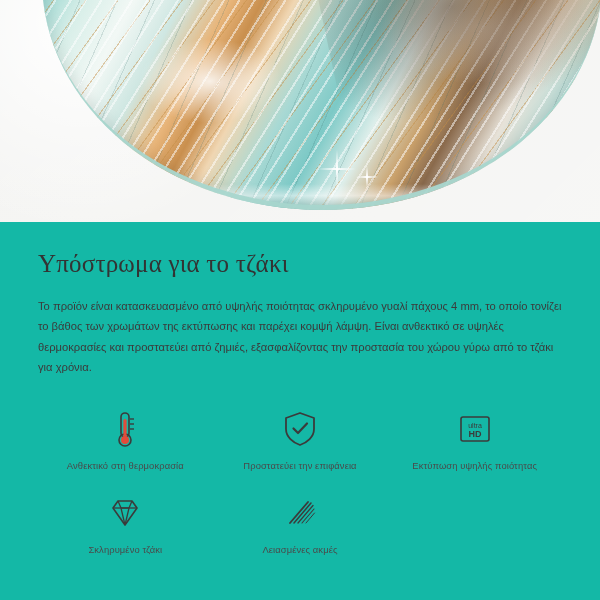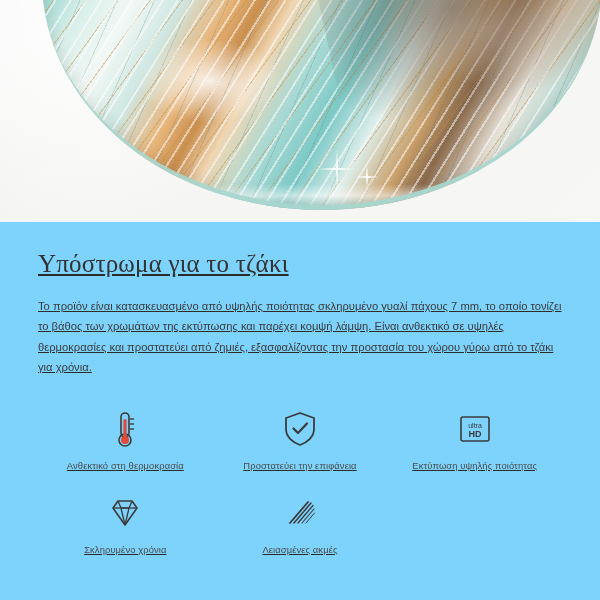--- a/index.html
+++ b/index.html
@@ -11,23 +11,22 @@
     height: 600px;
     overflow: hidden;
     background: #ffffff;
     font-family: "Liberation Sans", sans-serif;
     color: #2b2b2b;
   }
   .page {
     position: relative;
     width: 600px;
     height: 600px;
-    background: #7dd3fc;
+    background: #14b8a6;
     box-sizing: border-box;
-    text-decoration: underline;
   }
 
   
   .hero {
     position: relative;
     width: 600px;
     height: 222px;
     overflow: hidden;
     background: #f2f2f0;
   }
@@ -205,21 +204,21 @@
     <div class="sparkle s1"></div>
     <div class="sparkle s2"></div>
   </div>
 
   <div class="content">
 
     <h1 class="headline">
       <span>Υπόστρωμα για το τζάκι</span>
     </h1>
 
-    <p class="body-copy">Το προϊόν είναι κατασκευασμένο από υψηλής ποιότητας σκληρυμένο γυαλί πάχους 7 mm, το οποίο τονίζει το βάθος των χρωμάτων της εκτύπωσης και παρέχει κομψή λάμψη. Είναι ανθεκτικό σε υψηλές θερμοκρασίες και προστατεύει από ζημιές, εξασφαλίζοντας την προστασία του χώρου γύρω από το τζάκι για χρόνια.</p>
+    <p class="body-copy">Το προϊόν είναι κατασκευασμένο από υψηλής ποιότητας σκληρυμένο γυαλί πάχους 4 mm, το οποίο τονίζει το βάθος των χρωμάτων της εκτύπωσης και παρέχει κομψή λάμψη. Είναι ανθεκτικό σε υψηλές θερμοκρασίες και προστατεύει από ζημιές, εξασφαλίζοντας την προστασία του χώρου γύρω από το τζάκι για χρόνια.</p>
 
     <div class="features">
 
       <div class="feature">
         <div class="feature-icon">
           <svg width="44" height="44" viewBox="0 0 44 44" fill="none">
             <rect x="18" y="6" width="8" height="24" rx="4" stroke="#3b3b3b" stroke-width="1.6"></rect>
             <circle cx="22" cy="33" r="6" stroke="#3b3b3b" stroke-width="1.6"></circle>
             <rect x="20.4" y="12" width="3.2" height="20" rx="1.6" fill="#e24b3a"></rect>
             <circle cx="22" cy="33" r="4" fill="#e24b3a"></circle>
@@ -255,21 +254,21 @@
       <div class="feature">
         <div class="feature-icon">
           <svg width="44" height="44" viewBox="0 0 44 44" fill="none">
             <path d="M10 17 L15 10 H29 L34 17 L22 34 Z" stroke="#3b3b3b" stroke-width="1.6" fill="none" stroke-linejoin="round"></path>
             <path d="M10 17 H34" stroke="#3b3b3b" stroke-width="1.3"></path>
             <path d="M15 10 L18 17 L22 34" stroke="#3b3b3b" stroke-width="1.3" fill="none"></path>
             <path d="M29 10 L26 17 L22 34" stroke="#3b3b3b" stroke-width="1.3" fill="none"></path>
             <path d="M18 17 H26" stroke="#3b3b3b" stroke-width="1.3"></path>
           </svg>
         </div>
-        <div class="feature-label">Σκληρυμένο χρόνια</div>
+        <div class="feature-label">Σκληρυμένο τζάκι</div>
       </div>
 
       <div class="feature">
         <div class="feature-icon">
           <svg width="44" height="44" viewBox="0 0 44 44" fill="none">
             <path d="M12 32 L30 11" stroke="#3b3b3b" stroke-width="1.8" stroke-linecap="round"></path>
             <path d="M16 32 L33 12" stroke="#3b3b3b" stroke-width="1.5" stroke-linecap="round"></path>
             <path d="M20 32 L35 14.5" stroke="#3b3b3b" stroke-width="1.3" stroke-linecap="round"></path>
             <path d="M24 32 L36 18" stroke="#3b3b3b" stroke-width="1.1" stroke-linecap="round"></path>
             <path d="M28 32 L36.5 22" stroke="#3b3b3b" stroke-width="1" stroke-linecap="round"></path>

